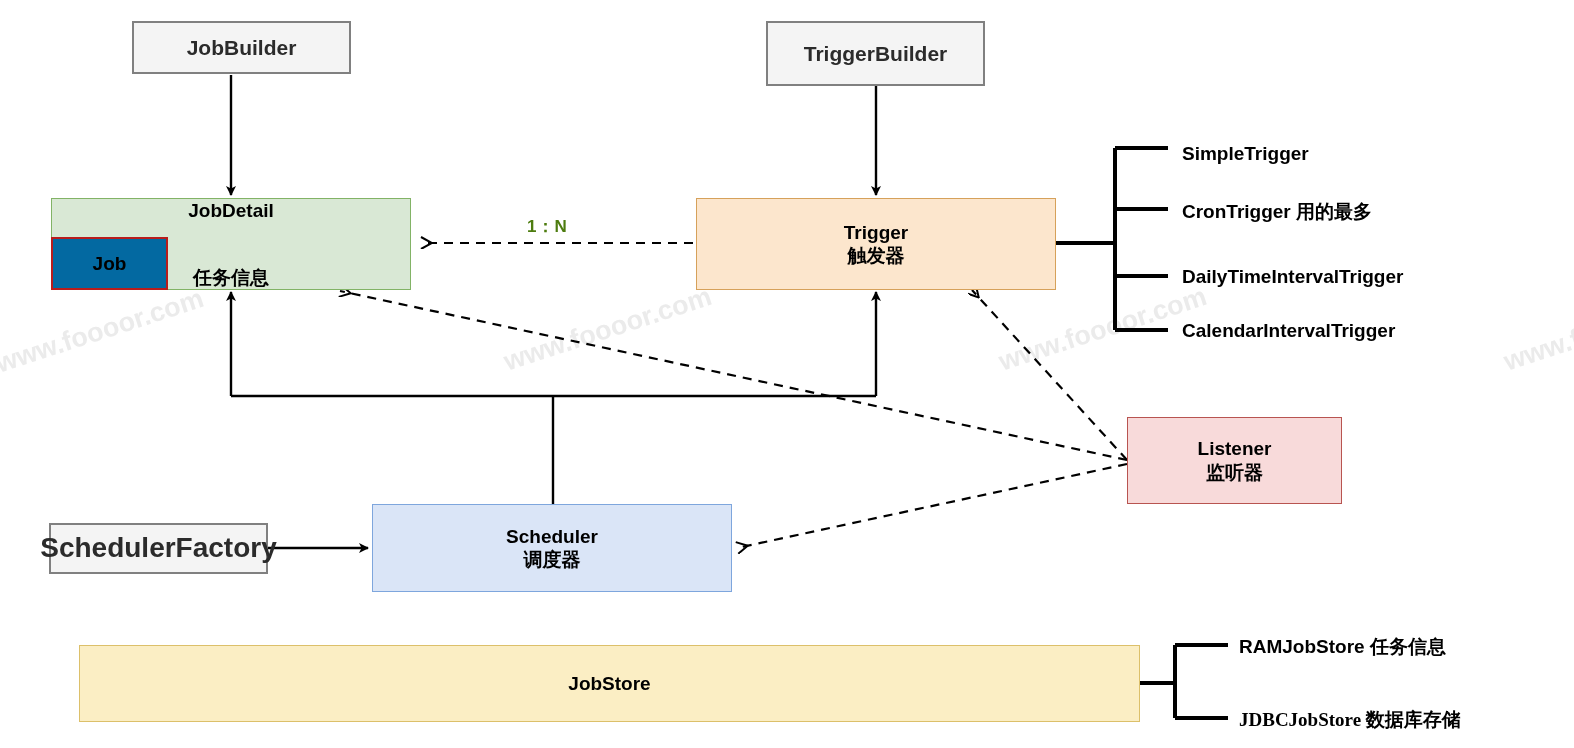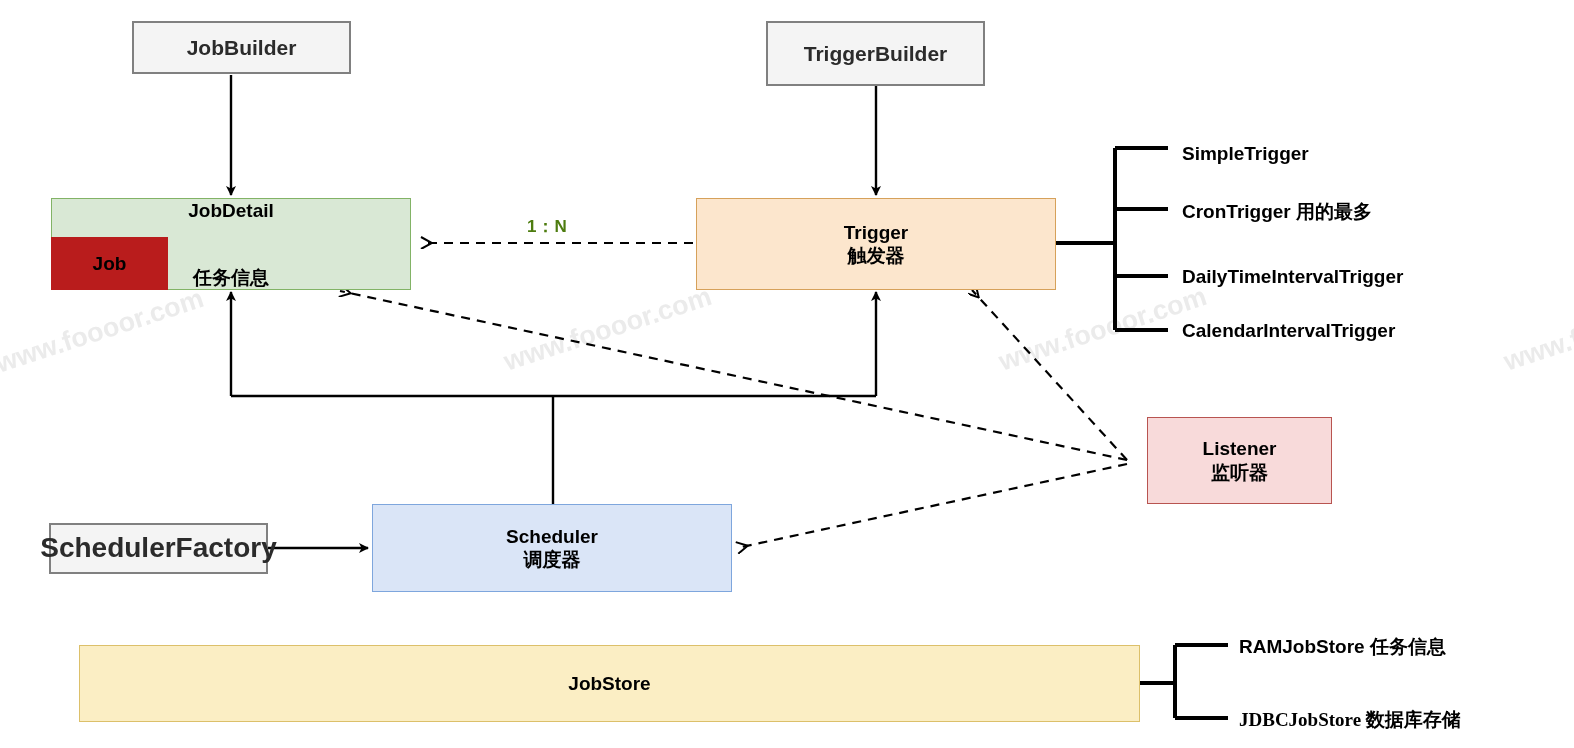--- a/index.html
+++ b/index.html
@@ -46,21 +46,21 @@
     font-size: 21px;
     color: #2b2b2b;
   }
   .n-green {
     background: #d9e8d5;
     border: 1.6px solid #82b366;
     font-size: 19px;
     justify-content: space-between;
   }
   .n-job {
-    background: #b91c1c;
+    background: #0369a1;
     border: 2px solid #b91c1c;
     font-size: 19px;
   }
   .n-orange {
     background: #fce6cd;
     border: 1.6px solid #d6a15a;
     font-size: 19px;
   }
   .n-blue {
     background: #dae5f7;
@@ -188,21 +188,21 @@
 
   <div class="node n-blue" style="left:372px; top:504px; width:360px; height:88px;">
     <span class="ln1">Scheduler</span>
     <span class="ln2">调度器</span>
   </div>
 
   <div class="node n-plain" style="left:49px; top:523px; width:219px; height:51px; font-size:28px;">
     <span class="ln1">SchedulerFactory</span>
   </div>
 
-  <div class="node n-red" style="left:1127px; top:417px; width:185px; height:87px;margin-left:20px;">
+  <div class="node n-red" style="left:1127px; top:417px; width:215px; height:87px;">
     <span class="ln1">Listener</span>
     <span class="ln2">监听器</span>
   </div>
 
   <div class="node n-yellow" style="left:51px; top:645px; width:1061px; height:77px;">
     <span class="ln1">JobStore</span>
   </div>
 
   <div class="edge-label" style="left:527px; top:215px;">1：N</div>
 

